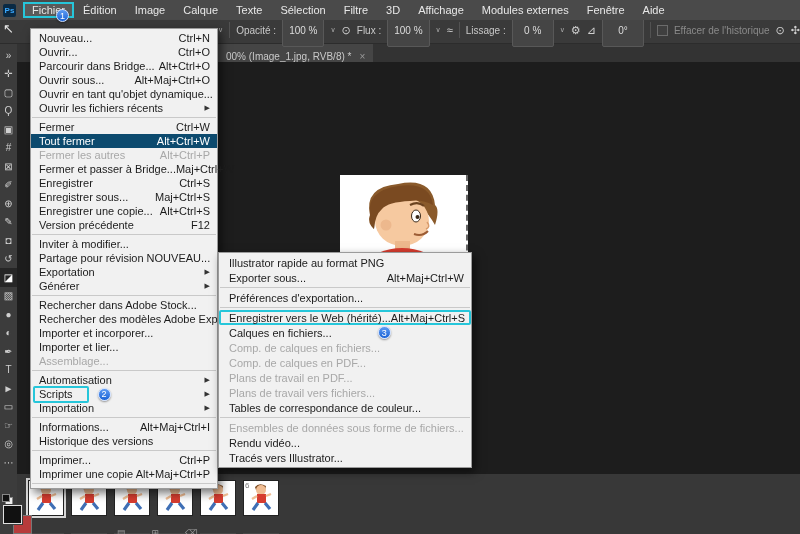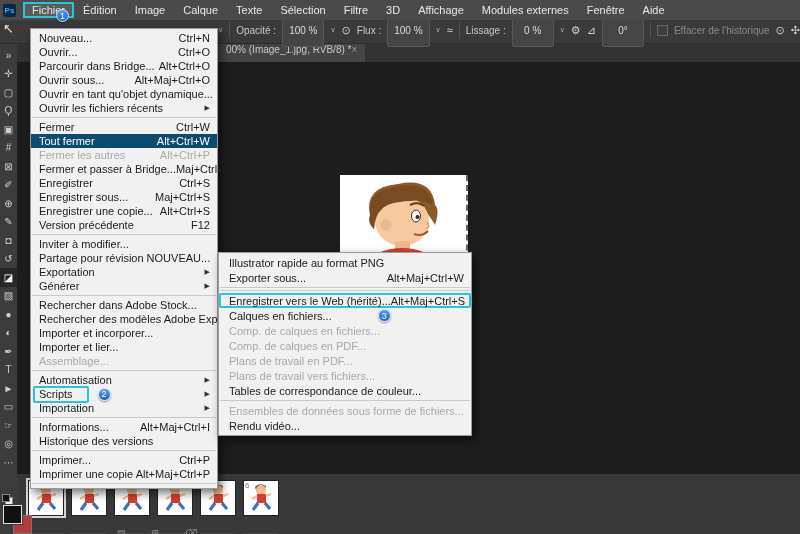--- a/index.html
+++ b/index.html
@@ -21,21 +21,21 @@
   .obox{background:#454545;border:1px solid #585858;border-radius:2px;padding:8px 6px;height:15px;
         line-height:15px;color:#ddd;min-width:28px;text-align:center;white-space:nowrap}
   .chev{font-size:7px;color:#aaa}
   .vsep{width:1px;height:16px;background:#525252}
   .ob-check{width:9px;height:9px;border:1px solid #6b6b6b;background:#3f3f3f}
   .dim{color:#8a8a8a}
   .tool-preset{position:absolute;left:3px;top:21px;color:#e6e6e6;font-size:13px;z-index:6;display:flex;align-items:center;gap:2px}
   
   .tabbar{position:absolute;left:17px;top:44px;width:783px;height:18px;background:#333;z-index:4}
   .doc-tab{position:absolute;left:201px;top:0;height:18px;background:#454545;color:#c9c9c9;
-           font-size:10px;display:flex;align-items:flex-start;padding:0 8px;white-space:nowrap}
+           font-size:10px;display:flex;align-items:flex-end;gap:8px;padding:0 8px;white-space:nowrap}
   .tab-close{color:#9a9a9a;font-size:10px}
   .canvas{position:absolute;left:17px;top:62px;width:783px;height:412px;background:#1d1d1d;z-index:1}
   .image-doc{position:absolute;left:340px;top:175px;width:128px;height:145px;background:#fff;z-index:2;
              border-right:2px dashed #666;border-bottom:2px dashed #666;box-sizing:border-box}
   
   .toolbar{position:absolute;left:0;top:44px;width:17px;height:490px;background:#3c3c3c;z-index:6;
            display:flex;flex-direction:column;align-items:center;padding-top:2px;box-sizing:border-box}
   .tool{width:17px;height:18.5px;display:flex;align-items:center;justify-content:center;
         color:#cfcfcf;font-size:10px;flex:0 0 auto}
   .tool.selected{background:#262626;color:#fff}
@@ -454,20 +454,23 @@
     <div class="mrow">
       <span class="mlabel">Illustrator rapide au format PNG</span>
     </div>
     <div class="mrow">
       <span class="mlabel">Exporter sous...</span>
       <span class="mright">
         <span class="mshort">Alt+Maj+Ctrl+W</span>
       </span>
     </div>
     <div class="msep"></div>
+    <div class="mrow">
+      <span class="mlabel">Préférences d'exportation...</span>
+    </div>
     <div class="msep"></div>
     <div class="mrow boxr">
       <span class="mlabel">Enregistrer vers le Web (hérité)...</span>
       <span class="mright">
         <span class="mshort">Alt+Maj+Ctrl+S</span>
       </span>
     </div>
     <div class="mrow">
       <span class="mlabel">Calques en fichiers...</span>
       <span class="badge">3</span>
@@ -487,15 +490,18 @@
     <div class="mrow">
       <span class="mlabel">Tables de correspondance de couleur...</span>
     </div>
     <div class="msep"></div>
     <div class="mrow dis">
       <span class="mlabel">Ensembles de données sous forme de fichiers...</span>
     </div>
     <div class="mrow">
       <span class="mlabel">Rendu vidéo...</span>
     </div>
+    <div class="mrow">
+      <span class="mlabel">Tracés vers Illustrator...</span>
+    </div>
   </div>
 
 <span class="badge" id="badge-1">1</span>
 
 </body></html>

